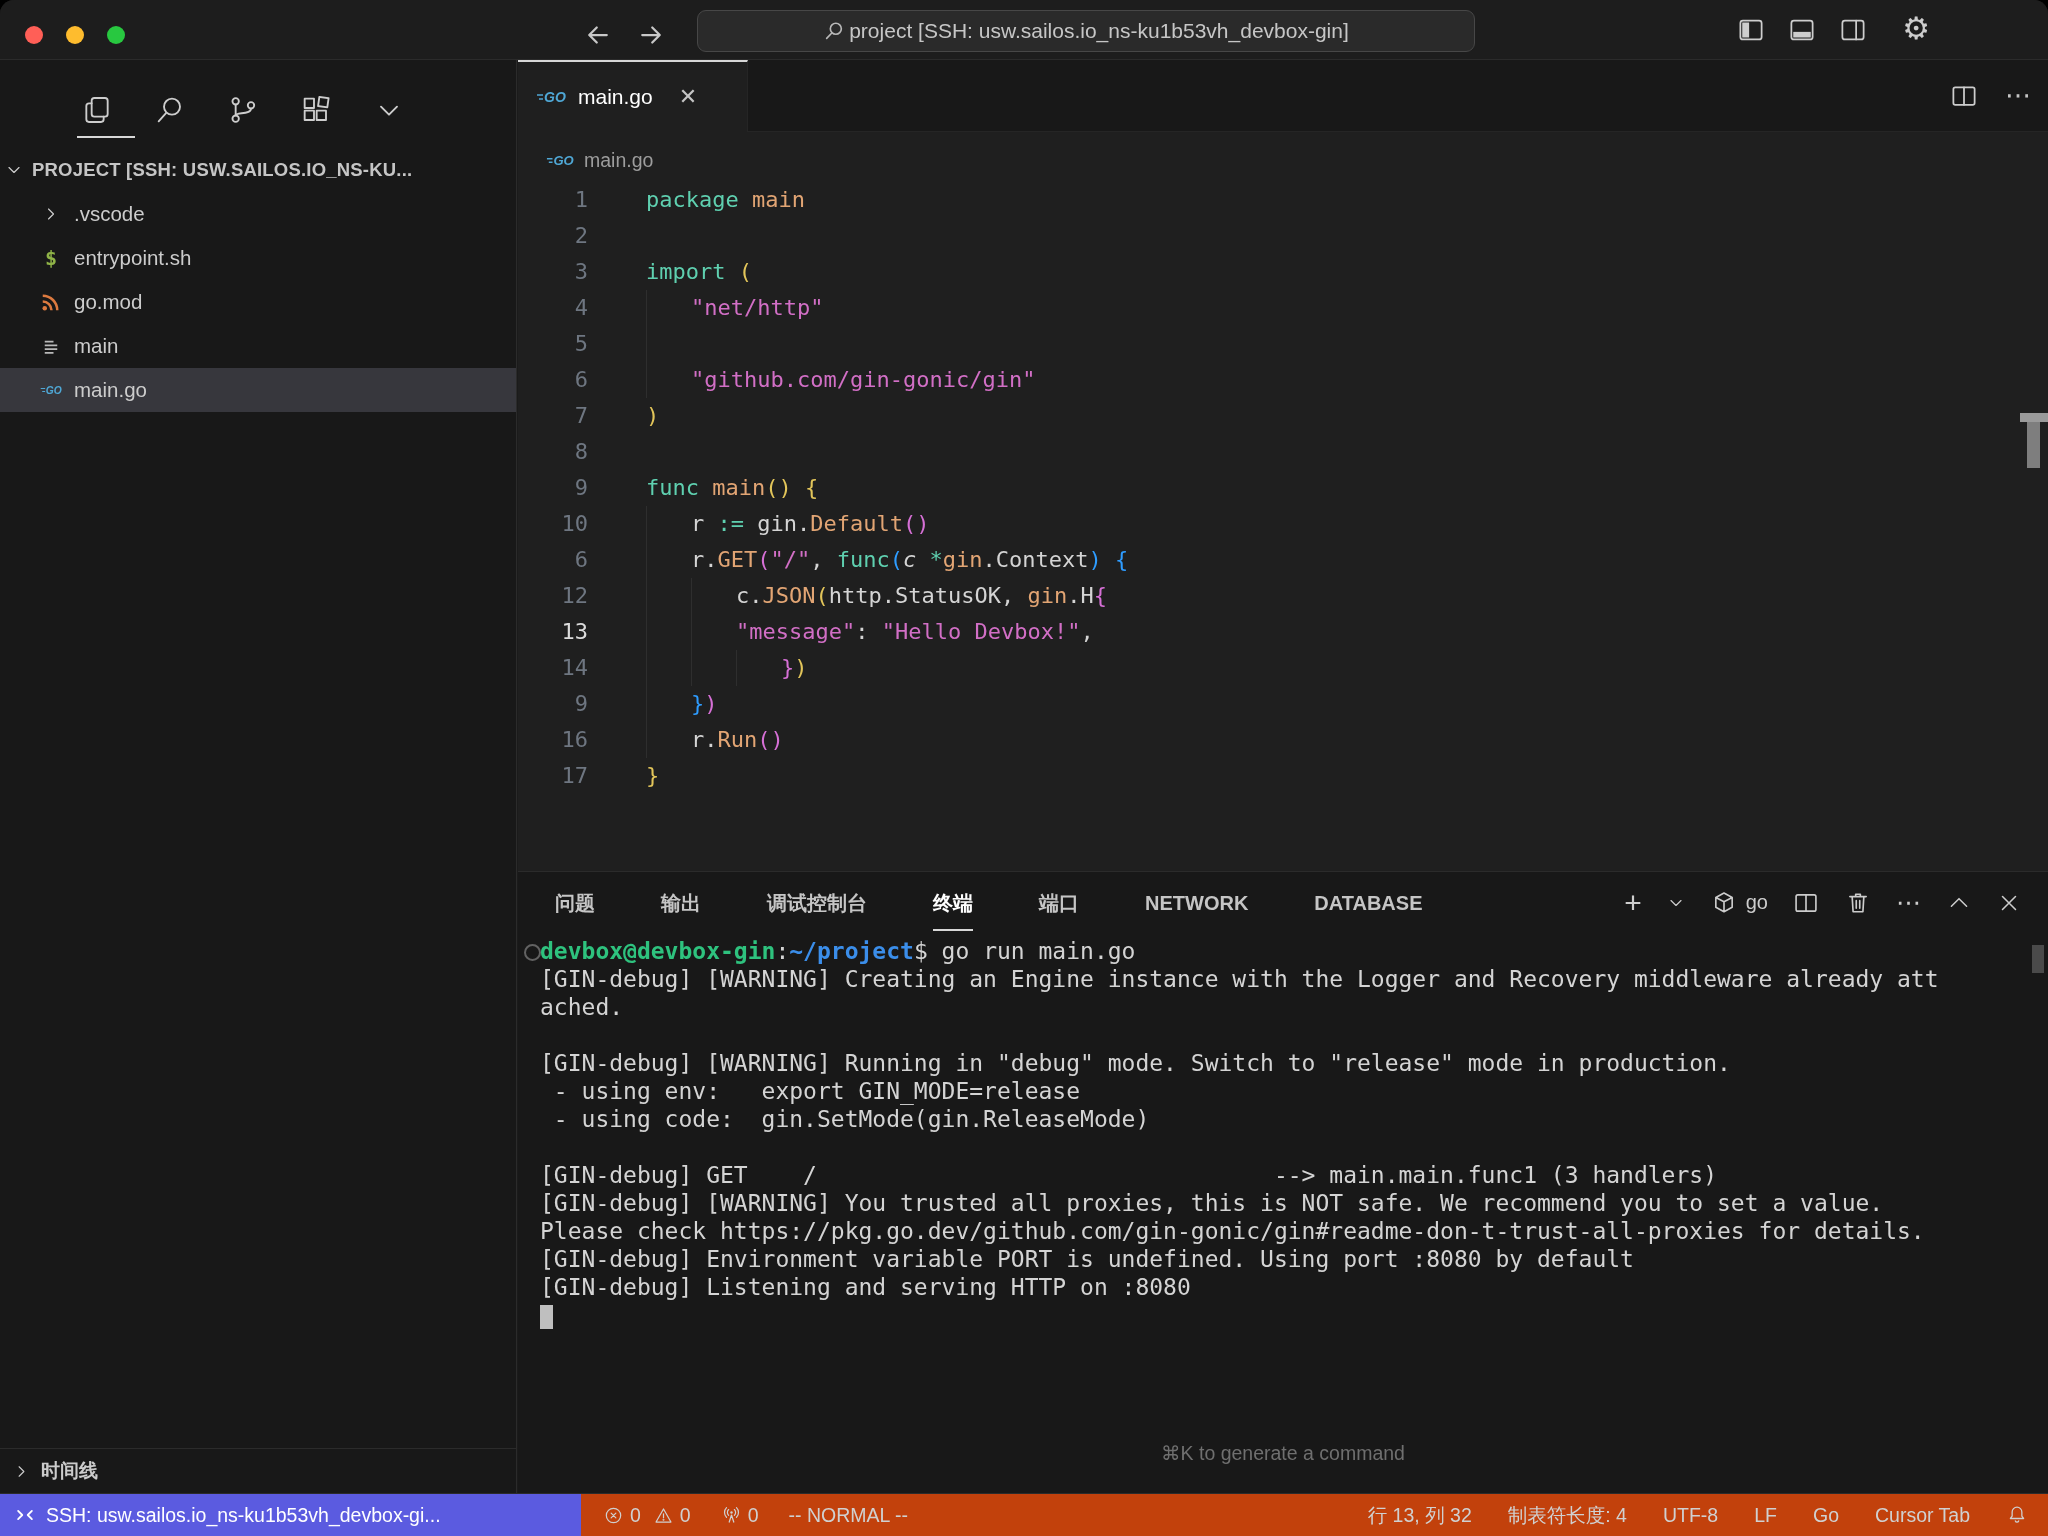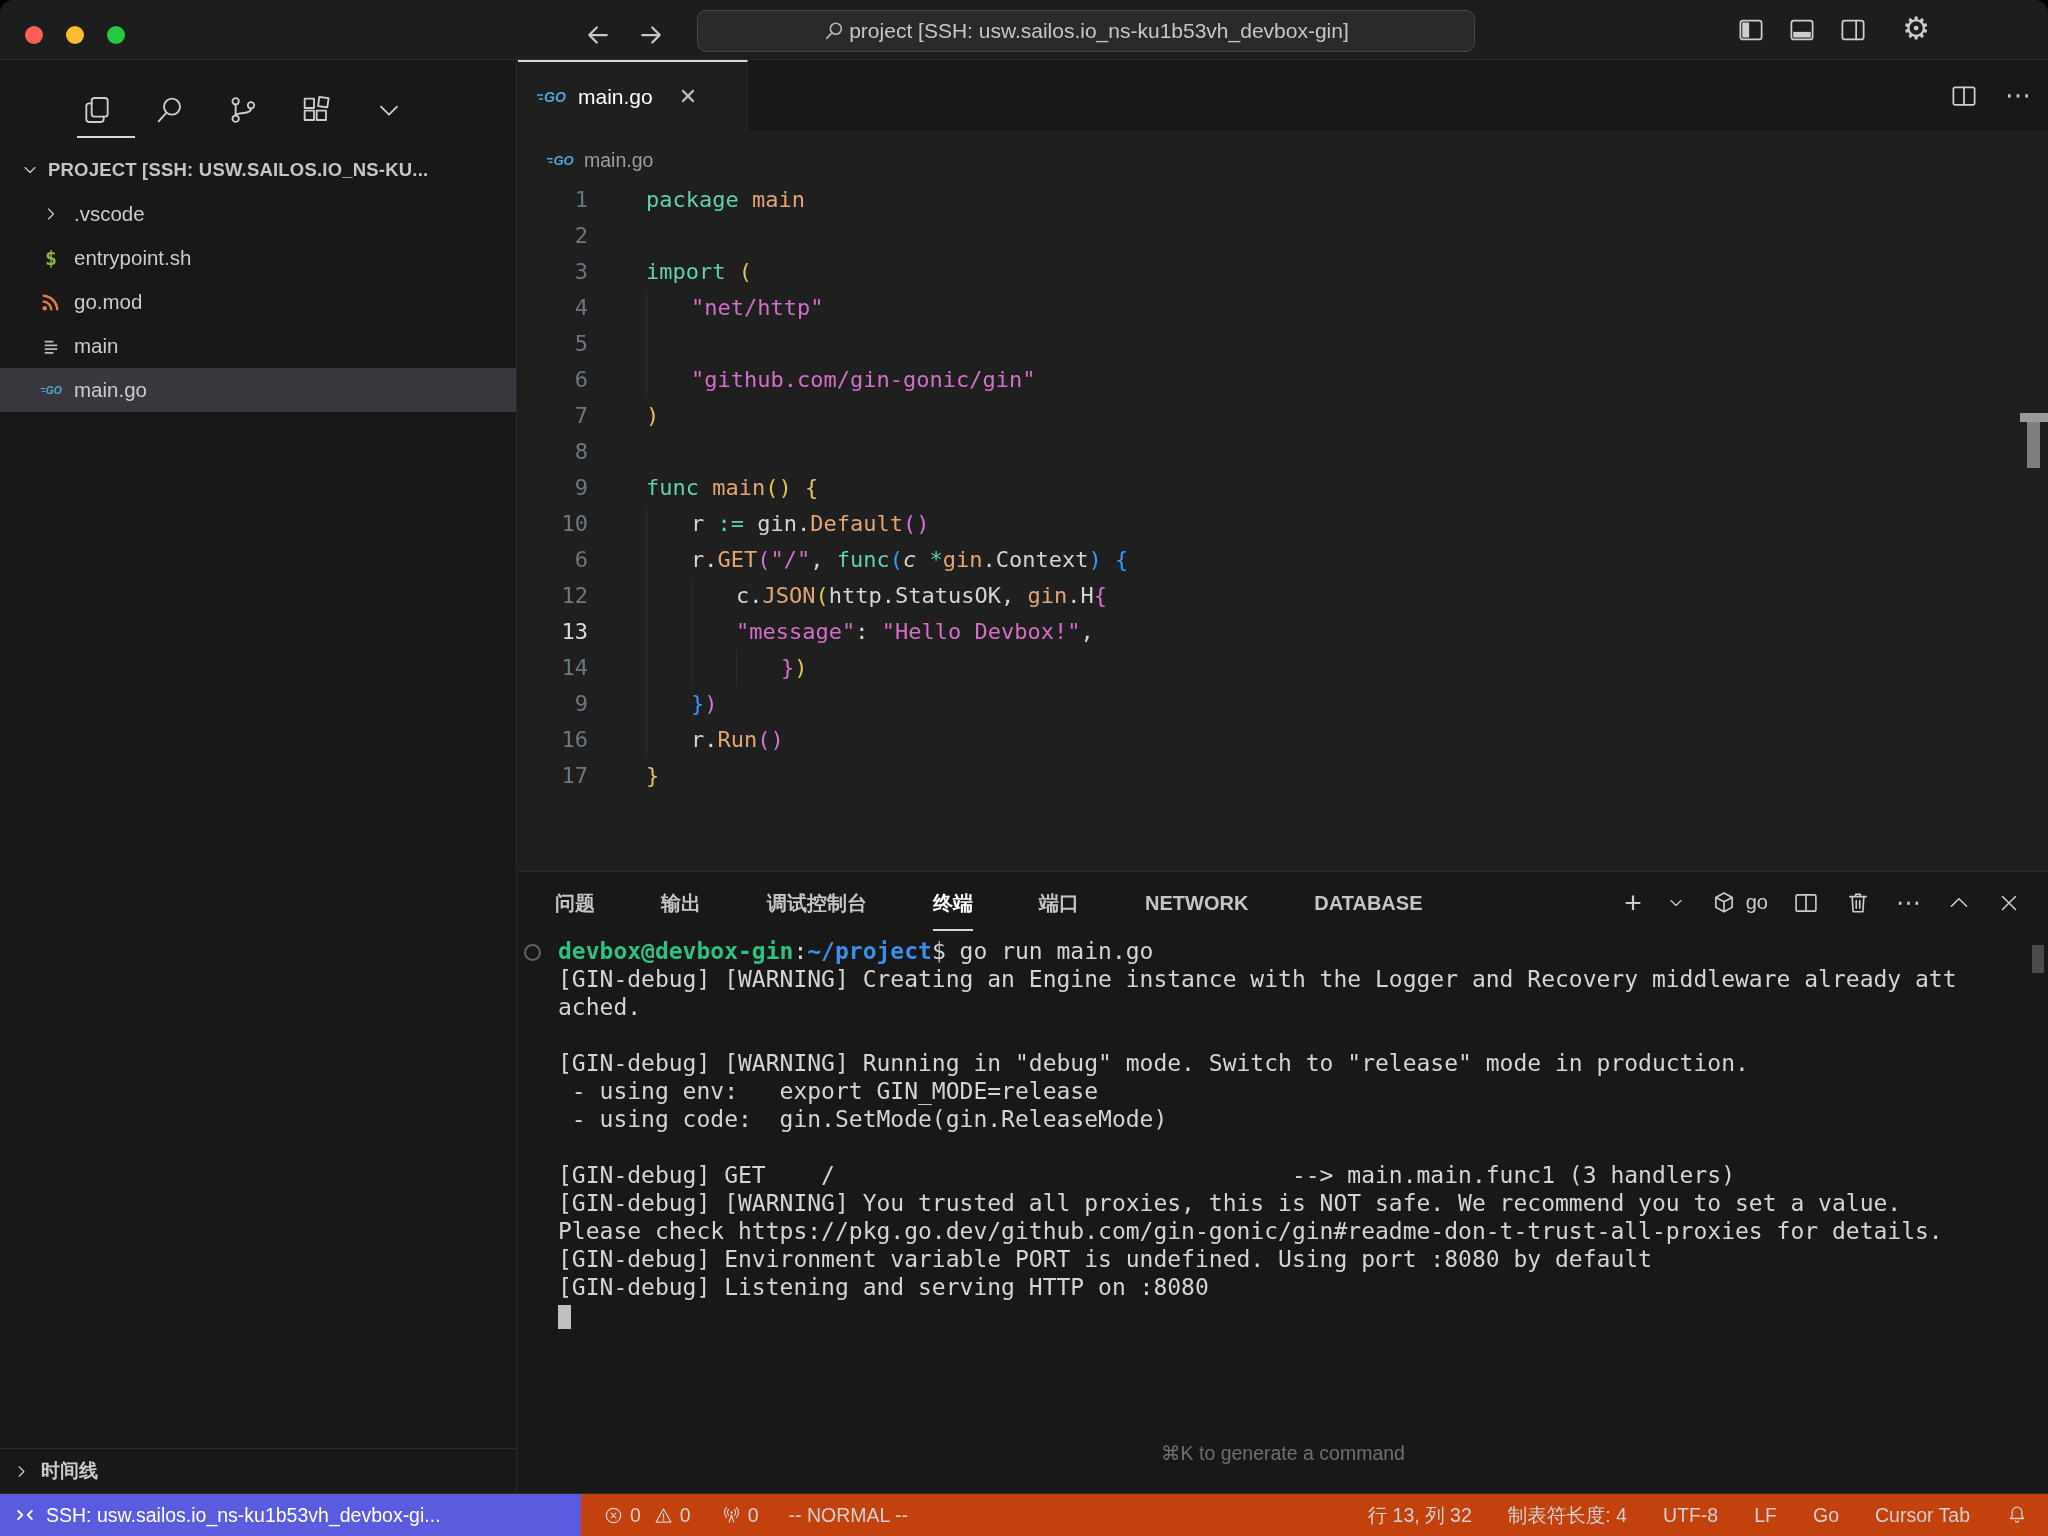--- a/index.html
+++ b/index.html
@@ -17,21 +17,21 @@
     border:1px solid #474747;border-radius:9px;display:flex;align-items:center;justify-content:center;
     color:#c6c6c6;font-size:21px;gap:4px;}
   .tb-icons{position:absolute;top:15px;display:flex;gap:21px;}
   .tb-icons .tbi{width:30px;height:30px;}
 
   
   #sidebar{position:absolute;left:0;top:60px;width:517px;height:1433px;background:#181818;border-right:1px solid #2b2b2b;box-sizing:border-box;}
   #activity-row{position:absolute;left:0;top:18px;width:100%;height:64px;display:flex;align-items:center;gap:41px;padding-left:81px;box-sizing:border-box;}
   #activity-row .ai{width:32px;height:32px;position:relative;}
   #activity-underline{position:absolute;left:77px;top:76px;width:58px;height:2px;background:#d7d7d7;}
-  #explorer-header{position:absolute;left:0;top:88px;width:100%;height:44px;display:flex;align-items:center;gap:8px;padding-left:20px;box-sizing:border-box;}
+  #explorer-header{position:absolute;left:0;top:88px;width:100%;height:44px;display:flex;align-items:center;gap:8px;padding-left:4px;box-sizing:border-box;}
   #explorer-header .lbl{color:#c5c5c5;font-weight:bold;font-size:18.5px;letter-spacing:.2px;white-space:nowrap;overflow:hidden;}
   #file-list{position:absolute;left:0;top:132px;width:100%;}
   .file-row{height:44px;display:flex;align-items:center;gap:12px;padding-left:40px;cursor:pointer;}
   .file-row.selected{background:#37373d;}
   .file-row .fico{width:22px;height:22px;display:flex;align-items:center;justify-content:center;flex:none;}
   .file-row .fname{color:#cccccc;font-size:20.5px;}
   .fi-shell{color:#8fb347;font-weight:bold;font-size:20px;font-family:"DejaVu Sans Mono",monospace;}
   #sidebar-bottom{position:absolute;left:0;bottom:0;width:100%;}
   .side-section{height:45px;border-top:1px solid #2b2b2b;display:flex;align-items:center;gap:10px;padding-left:12px;box-sizing:border-box;cursor:pointer;}
   .side-section .lbl{color:#cccccc;font-weight:bold;font-size:19px;}
@@ -59,21 +59,21 @@
   #ovr-v{position:absolute;right:8px;top:362px;width:13px;height:46px;background:#7e7e7e;}
 
   
   #panel{position:absolute;left:518px;top:871px;width:1530px;height:622px;background:#181818;border-top:1px solid #2b2b2b;box-sizing:border-box;}
   #panel-tabs{position:absolute;left:37px;top:0;height:62px;display:flex;gap:66px;align-items:center;}
   .ptab{color:#c5c5c5;font-size:20px;font-weight:bold;position:relative;cursor:pointer;white-space:nowrap;}
   .ptab.active{color:#ffffff;}
   .ptab.active::after{content:"";position:absolute;left:0;right:0;bottom:-14px;height:2px;background:#d7d7d7;}
   #panel-actions{position:absolute;right:26px;top:16px;display:flex;gap:24px;align-items:center;color:#cdcdcd;}
   #term-name{display:flex;gap:8px;align-items:center;color:#cccccc;font-size:20px;}
-  #terminal{position:absolute;left:40px;top:65px;right:40px;height:400px;font-family:"DejaVu Sans Mono",monospace;
+  #terminal{position:absolute;left:22px;top:65px;right:40px;height:400px;font-family:"DejaVu Sans Mono",monospace;
     font-size:23px;line-height:28px;white-space:pre;color:#d4d4d4;overflow:hidden;}
   .trow{height:28px;}
   .t-g{color:#2ec27e;font-weight:bold}.t-u{color:#3b8eea;font-weight:bold}
   .t-cur{display:inline-block;width:13px;height:24px;background:#bfbfbf;vertical-align:middle;}
   #term-deco{position:absolute;left:6px;top:72px;width:13px;height:13px;border:2px solid #626262;border-radius:50%;}
   #term-scroll{position:absolute;right:4px;top:73px;width:12px;height:28px;background:#4a4a4a;}
   #term-hint{position:absolute;left:0;right:0;bottom:28px;text-align:center;color:#6f6f6f;font-size:19.5px;}
 
   
   #statusbar{position:absolute;left:0;bottom:0;width:2048px;height:43px;background:#c2410c;border-top:1px solid #2b2b2b;

